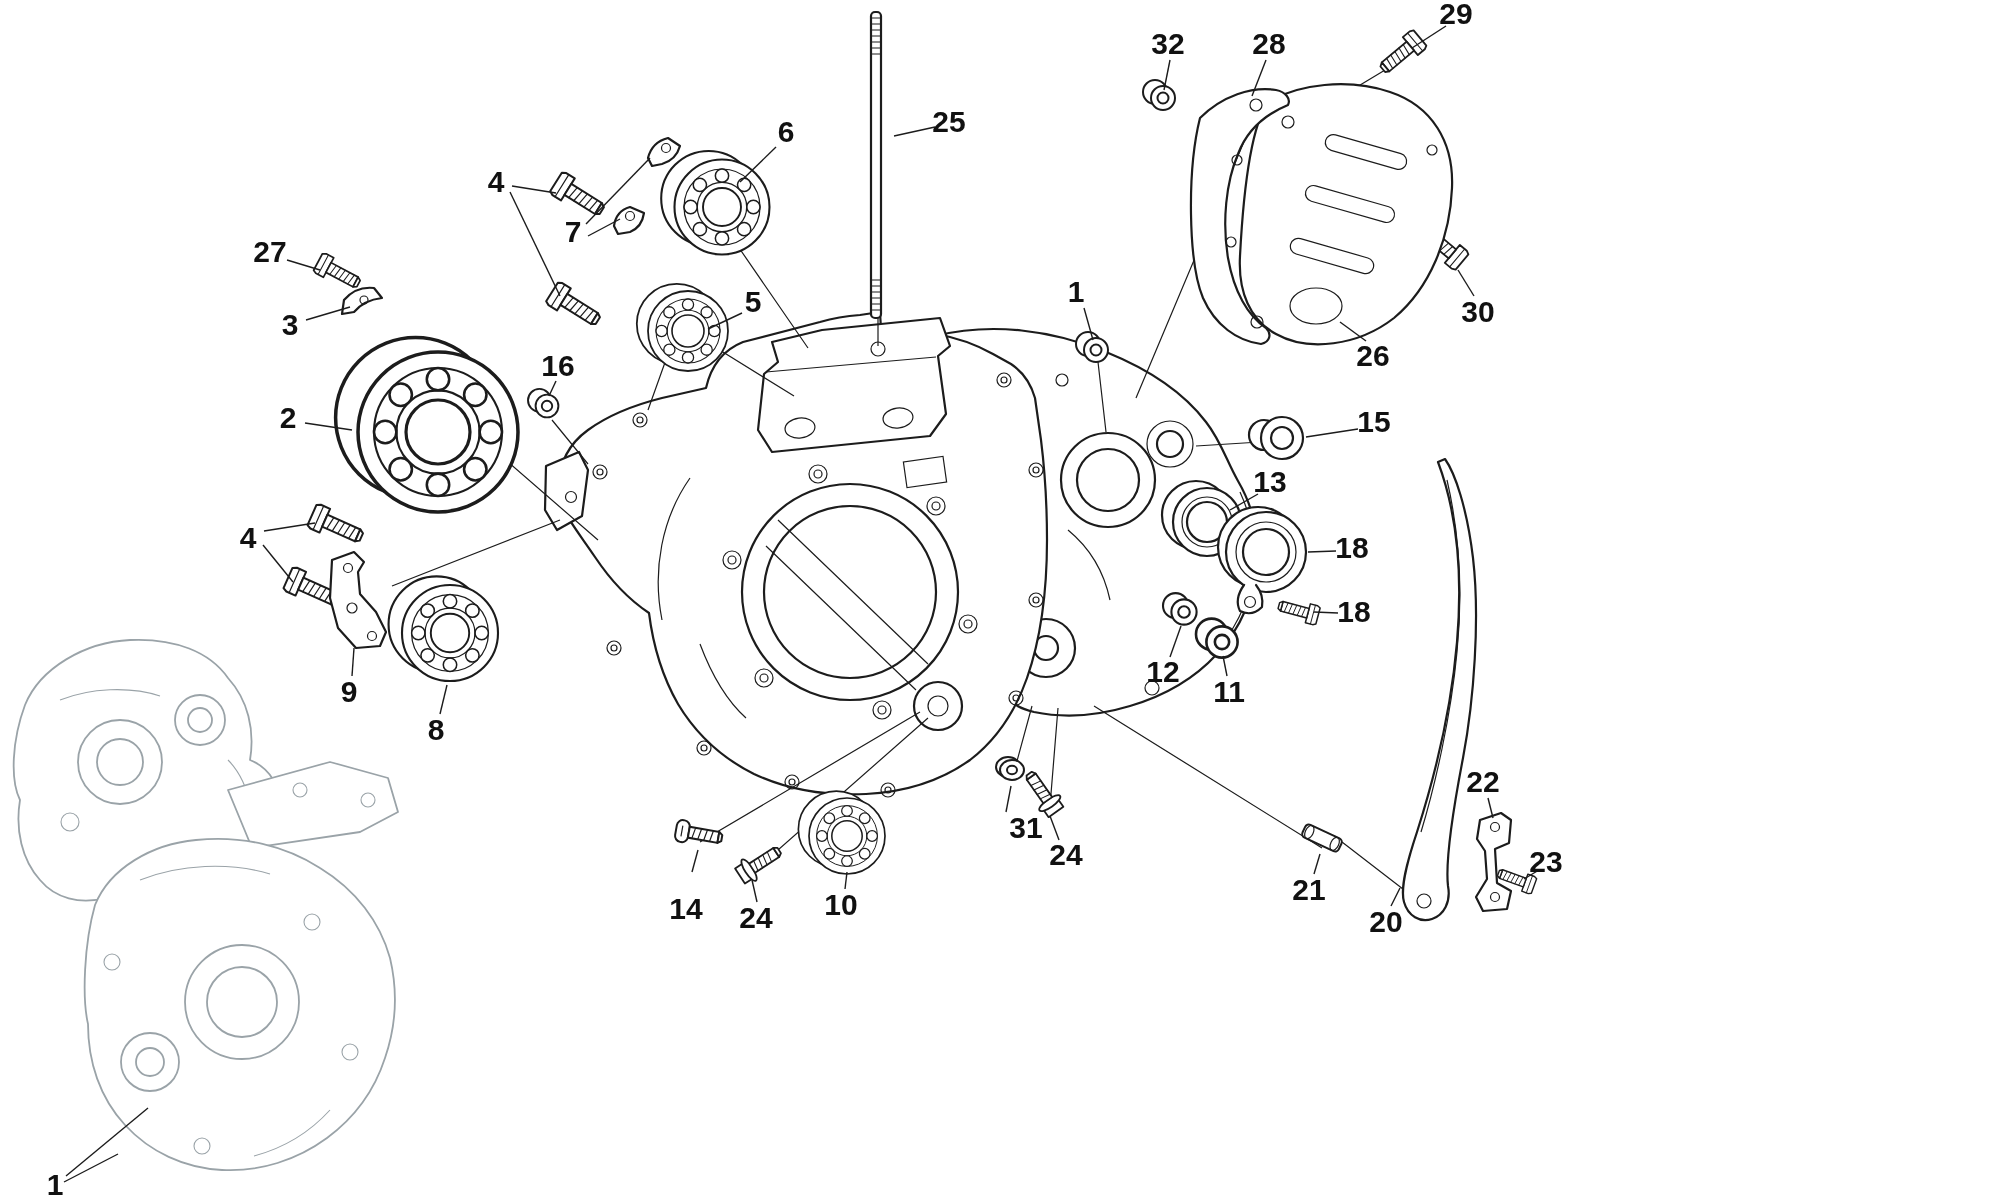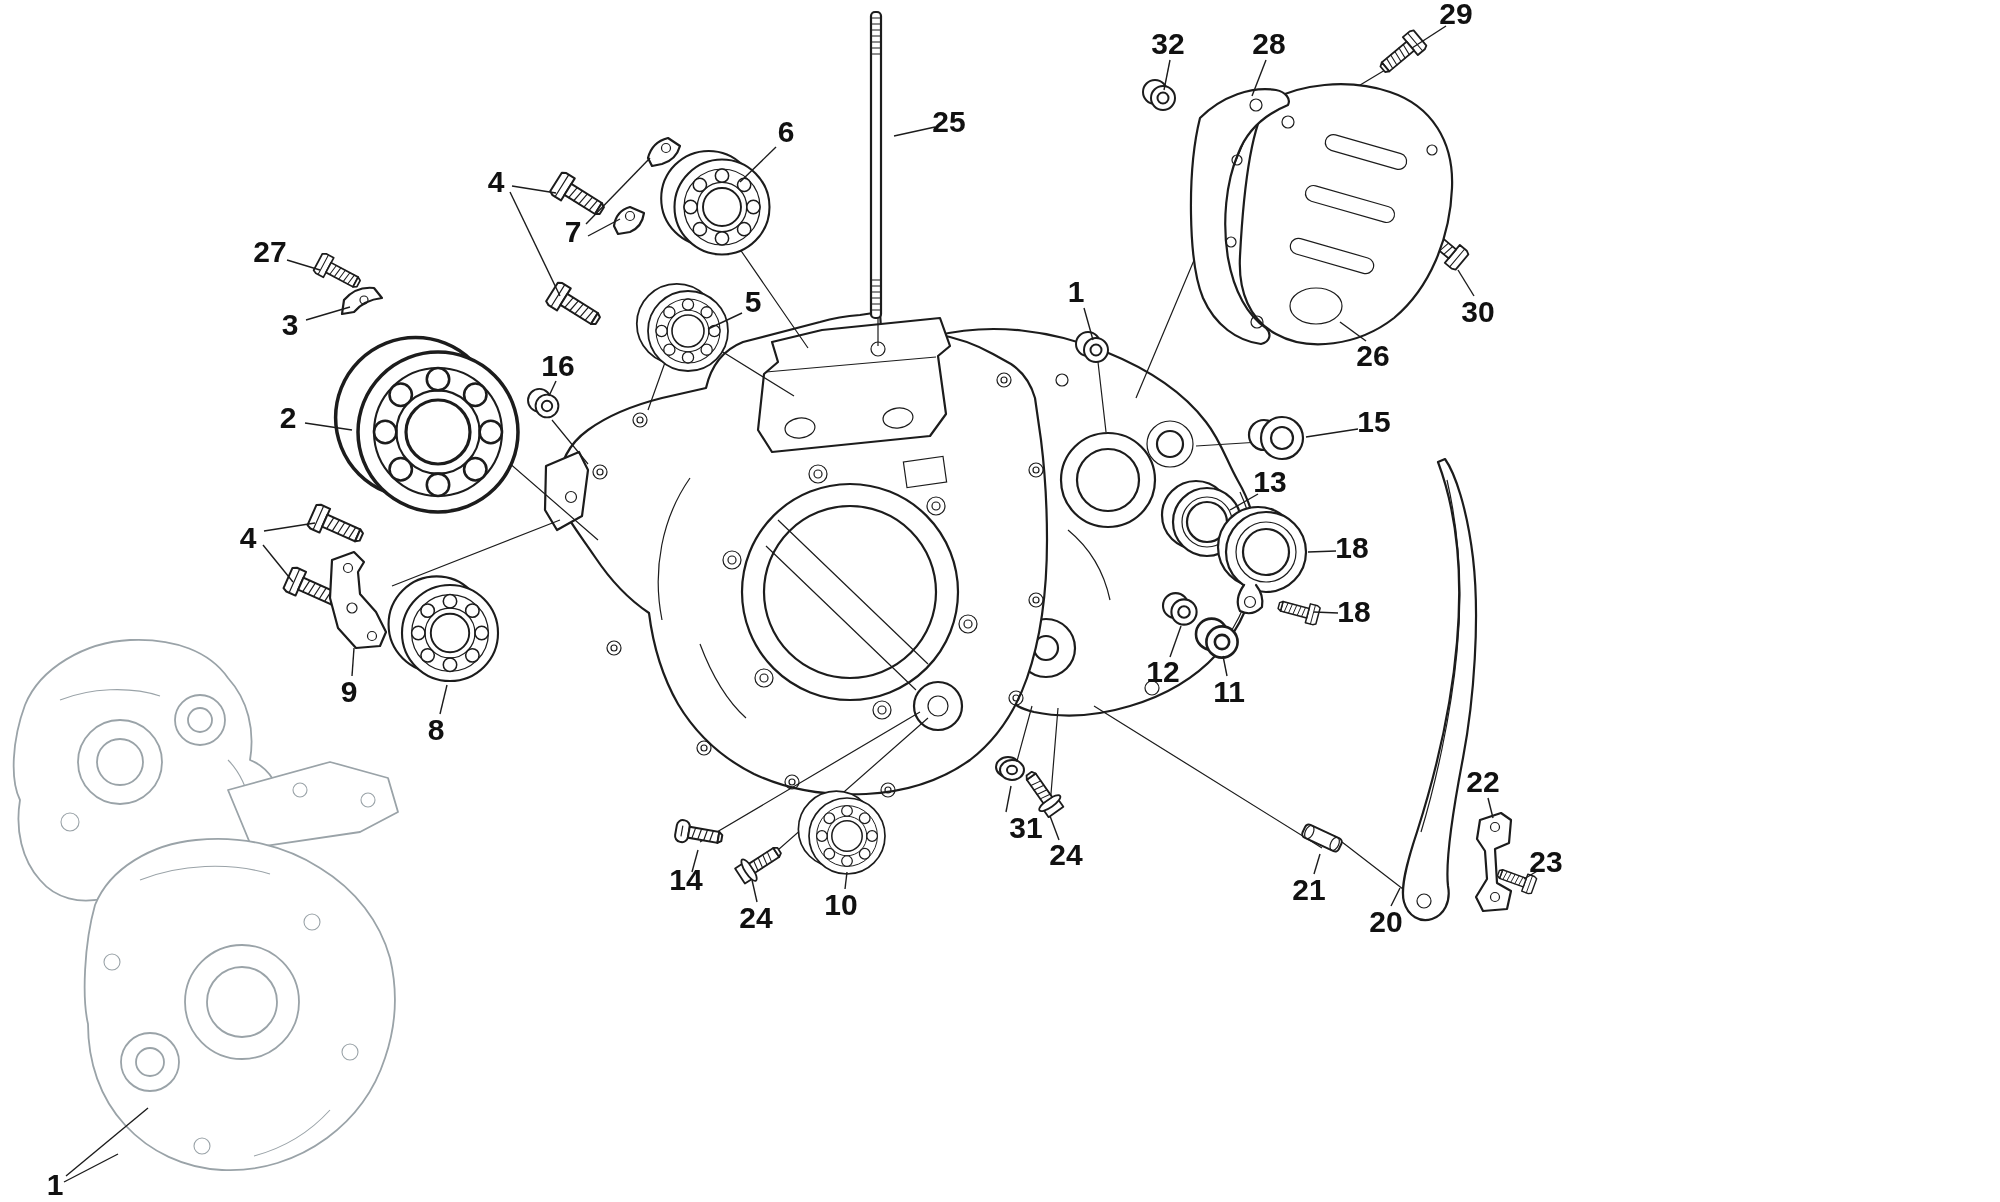--- a/index.html
+++ b/index.html
@@ -328,21 +328,21 @@
       <span class="callout" style="left: 248px; top: 538px;">4</span>
       <span class="callout" style="left: 753px; top: 302px;">5</span>
       <span class="callout" style="left: 786px; top: 132px;">6</span>
       <span class="callout" style="left: 573px; top: 232px;">7</span>
       <span class="callout" style="left: 436px; top: 730px;">8</span>
       <span class="callout" style="left: 349px; top: 692px;">9</span>
       <span class="callout" style="left: 841px; top: 905px;">10</span>
       <span class="callout" style="left: 1229px; top: 692px;">11</span>
       <span class="callout" style="left: 1163px; top: 672px;">12</span>
       <span class="callout" style="left: 1270px; top: 482px;">13</span>
-      <span class="callout" style="left: 686px; top: 880px;">14</span>
+      <span class="callout" style="left: 686px; top: 909px;">14</span>
       <span class="callout" style="left: 1374px; top: 422px;">15</span>
       <span class="callout" style="left: 558px; top: 366px;">16</span>
       <span class="callout" style="left: 1076px; top: 292px;">1</span>
       <span class="callout" style="left: 1352px; top: 548px;">18</span>
       <span class="callout" style="left: 1354px; top: 612px;">18</span>
       <span class="callout" style="left: 1386px; top: 922px;">20</span>
       <span class="callout" style="left: 1309px; top: 890px;">21</span>
       <span class="callout" style="left: 1483px; top: 782px;">22</span>
       <span class="callout" style="left: 1546px; top: 862px;">23</span>
       <span class="callout" style="left: 1066px; top: 855px;">24</span>

